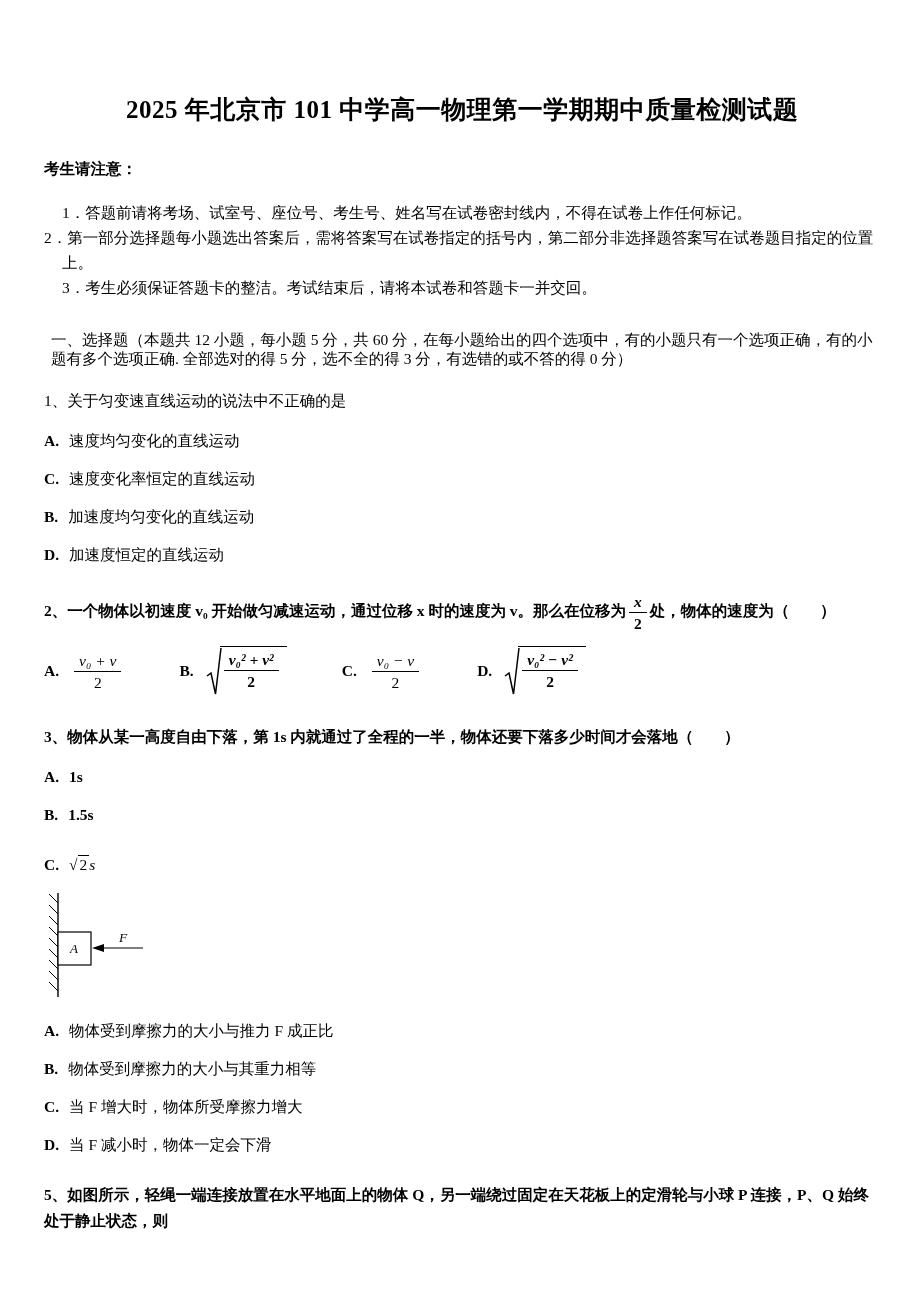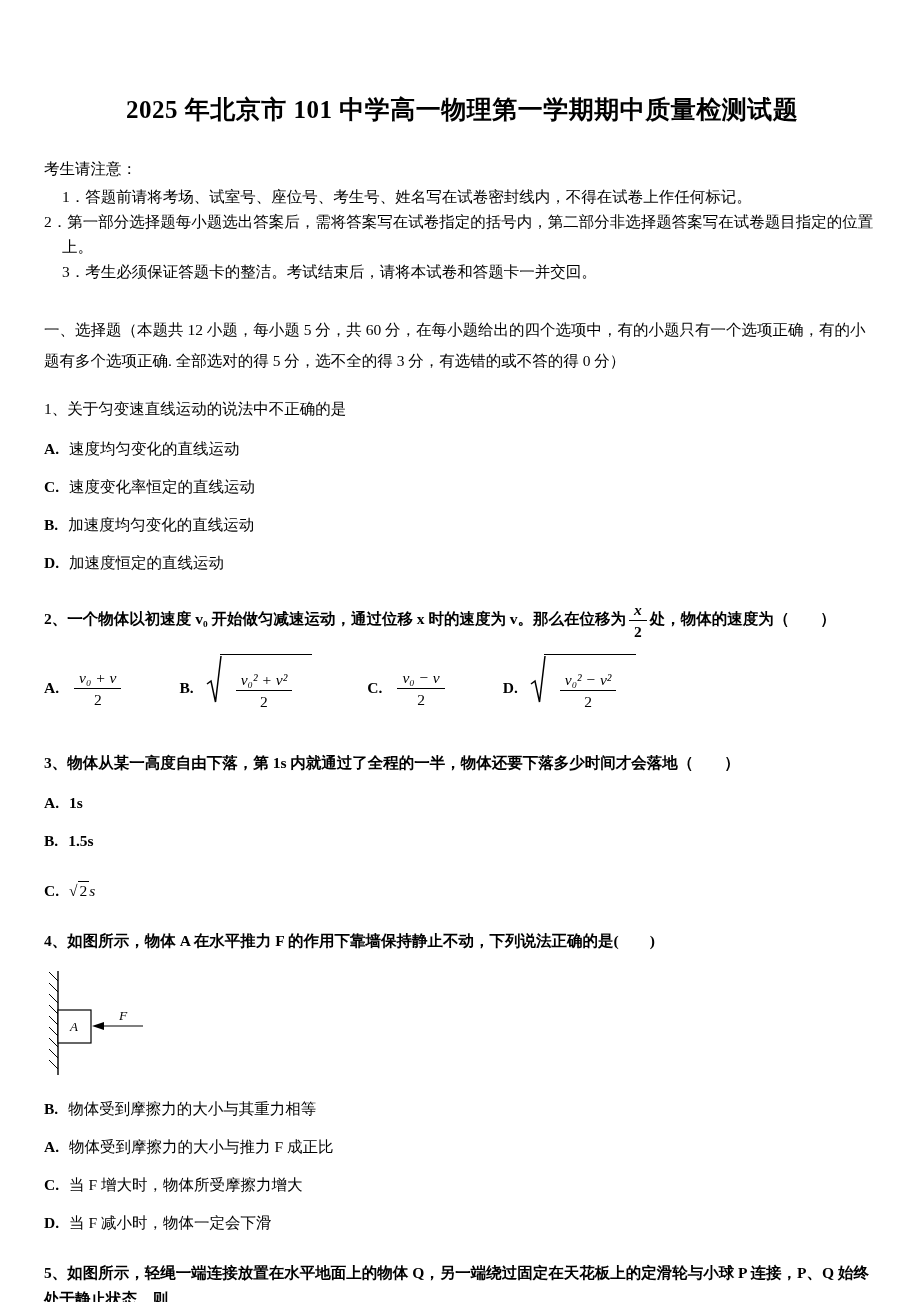--- a/index.html
+++ b/index.html
@@ -12,26 +12,26 @@
     line-height: 1.6;
   }
   .page { width: 920px; min-height: 1302px; padding: 90px 40px 60px 44px; }
 
   .title {
     margin: 0 0 26px 0;
     font-size: 25px; font-weight: 700;
     text-align: center; letter-spacing: 0.5px;
   }
 
-  .notice-header { font-weight: 400; margin: 0 0 3px 0; line-height: 25px; }
+  .notice-header { font-weight: 700; margin: 0 0 19px 0; line-height: 25px; }
   .notice-item { margin: 0; line-height: 25px; }
   .notice-item.indent { padding-left: 18px; }
   .notice-item.hang { padding-left: 18px; text-indent: -18px; }
 
-  .section-header { margin: 30px 0 0 0; line-height: 31px; }
+  .section-header { margin: 30px 0 0 7px; line-height: 19px; }
 
   .stem { margin: 20px 0 0 0; line-height: 26px; }
   .stem.mt-lg { margin-top: 26px; font-weight: bold; }
 
   .optline { margin: 16px 0 0 0; line-height: 22px; white-space: nowrap; }
   .optline.tall { margin-top: 28px; }
   .optlabel { font-weight: 700; margin-right: 10px; }
   .optval.b { font-weight: 700; }
 
   
@@ -40,21 +40,21 @@
     text-align: center; line-height: 1.25; margin: 0 3px;
   }
   .fnum { display: block; border-bottom: 1px solid #000; padding: 0 5px 1px 5px; }
   .fden { display: block; padding-top: 1px; }
   .it { font-style: italic; }
 
   
   .sqrtwrap { display: inline-flex; align-items: flex-start; vertical-align: middle; }
   .radsvg { flex: none; display: block; }
   .sqbody { border-top: 1.5px solid #000; margin-left: -2px; padding: 3px 8px 0 4px; }
-  .sqbody .frac { vertical-align: top; margin: 12px; }
+  .sqbody .frac { vertical-align: top; margin: 0; font-weight: bold; }
 
   
   .radi { white-space: nowrap; }
   .rsym { display: inline-block; }
   .rarg { display: inline-block; border-top: 1px solid #000; line-height: 1.15; padding: 0 2px; }
 
   
   .q2opts { display: flex; align-items: center; margin-top: 12px; }
   .q2opt { display: flex; align-items: center; margin-right: 55px; }
   .q2opt .optlabel { margin-right: 12px; }
@@ -147,39 +147,38 @@
     </div>
     <div class="optline">
       <span class="optlabel">B.</span><span class="optval b">1.5s</span>
     </div>
     <div class="optline tall">
       <span class="optlabel">C.</span><span class="mathtxt"><span class="radi"><span class="rsym">√</span><span class="rarg">2</span></span><span class="it">s</span></span>
     </div>
   </div>
 
   <div class="question q4">
-    <p class="stem mt-lg">4、如图所示，物体 A 在水平推力 F 的作用下靠墙保持静止不动，下列说法正确的是(　　)</p>
 
     <div class="figure">
       <svg width="152" height="114" viewBox="0 0 152 114">
         <path d="M12 13 L3 4 M12 24 L3 15 M12 35 L3 26 M12 46 L3 37 M12 57 L3 48 M12 68 L3 59 M12 79 L3 70 M12 90 L3 81 M12 101 L3 92" stroke="#000" stroke-width="1"></path>
         <line x1="12" y1="3" x2="12" y2="107" stroke="#000" stroke-width="1.4"></line>
         <rect x="12" y="42" width="33" height="33" fill="#ffffff" stroke="#000" stroke-width="1.2"></rect>
         <text x="28" y="63" text-anchor="middle" font-size="13" font-style="italic" font-family="Liberation Serif, serif">A</text>
         <line x1="97" y1="58" x2="57" y2="58" stroke="#000" stroke-width="1.2"></line>
         <polygon points="46,58 58,54 58,62" fill="#000"></polygon>
         <text x="77" y="52" text-anchor="middle" font-size="13.5" font-style="italic" font-family="Liberation Serif, serif">F</text>
       </svg>
     </div>
 
     <div class="optline">
-      <span class="optlabel">B.</span><span class="optval">物体受到摩擦力的大小与其重力相等</span>
+      <span class="optlabel">A.</span><span class="optval">物体受到摩擦力的大小与推力 F 成正比</span>
     </div>
     <div class="optline">
-      <span class="optlabel">A.</span><span class="optval">物体受到摩擦力的大小与推力 F 成正比</span>
+      <span class="optlabel">B.</span><span class="optval">物体受到摩擦力的大小与其重力相等</span>
     </div>
     <div class="optline">
       <span class="optlabel">C.</span><span class="optval">当 F 增大时，物体所受摩擦力增大</span>
     </div>
     <div class="optline">
       <span class="optlabel">D.</span><span class="optval">当 F 减小时，物体一定会下滑</span>
     </div>
   </div>
 
   <div class="question q5">

